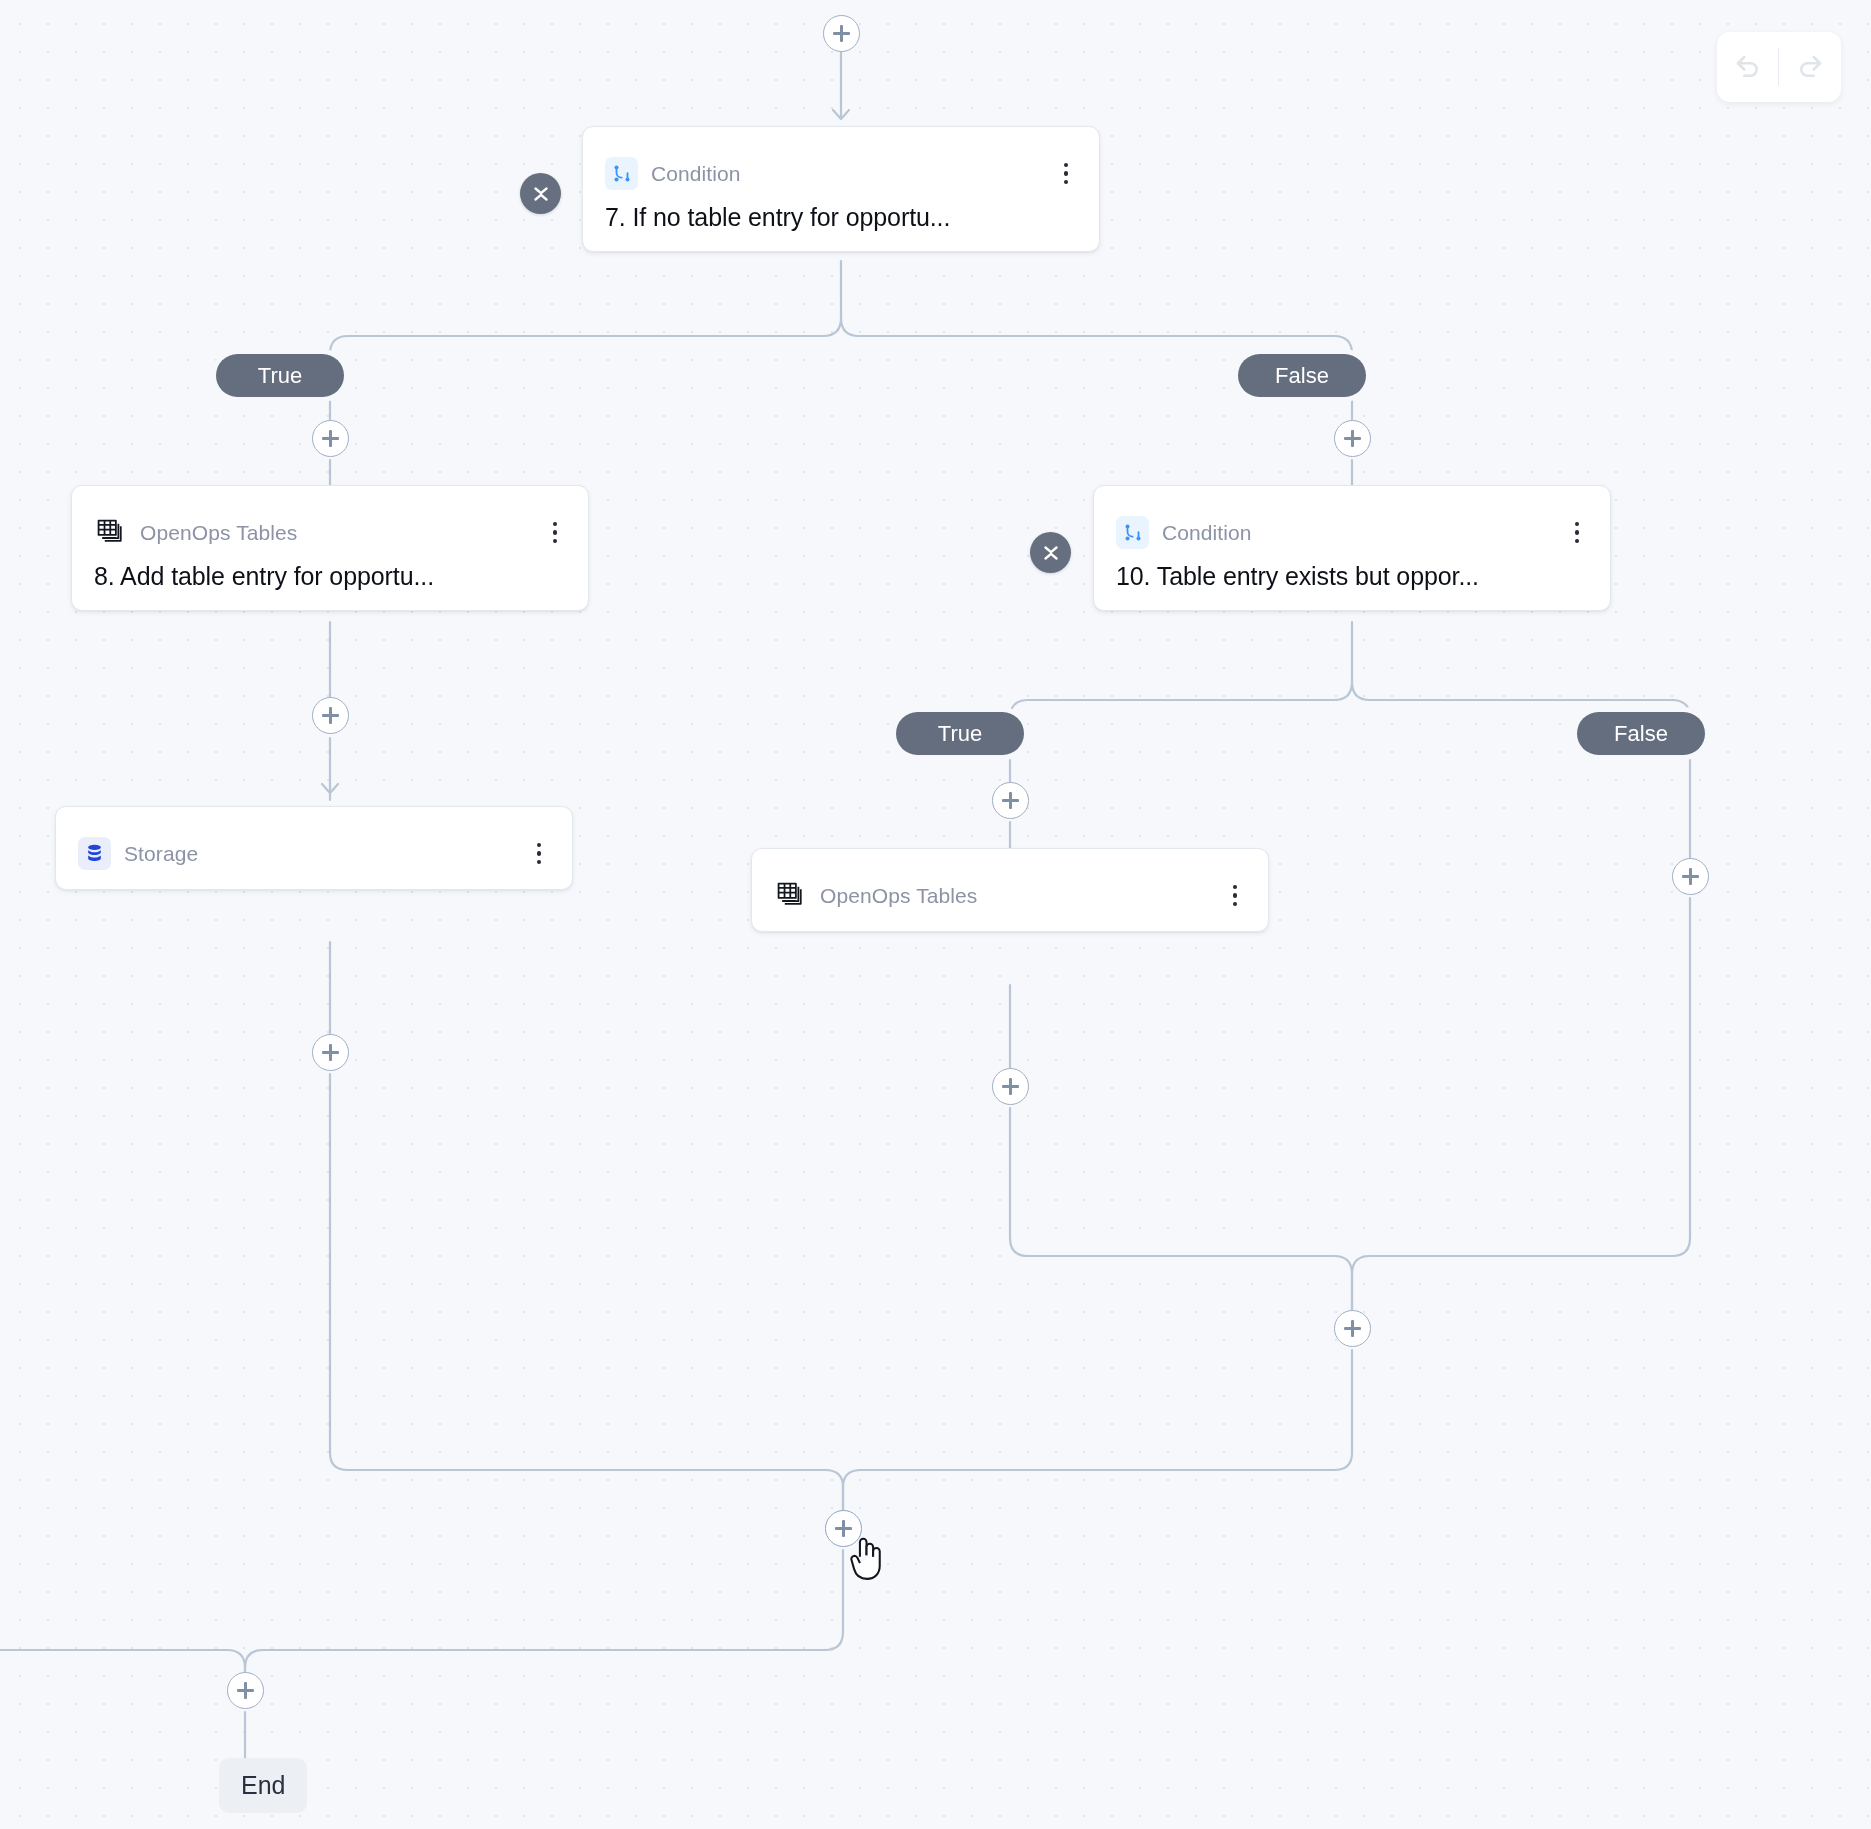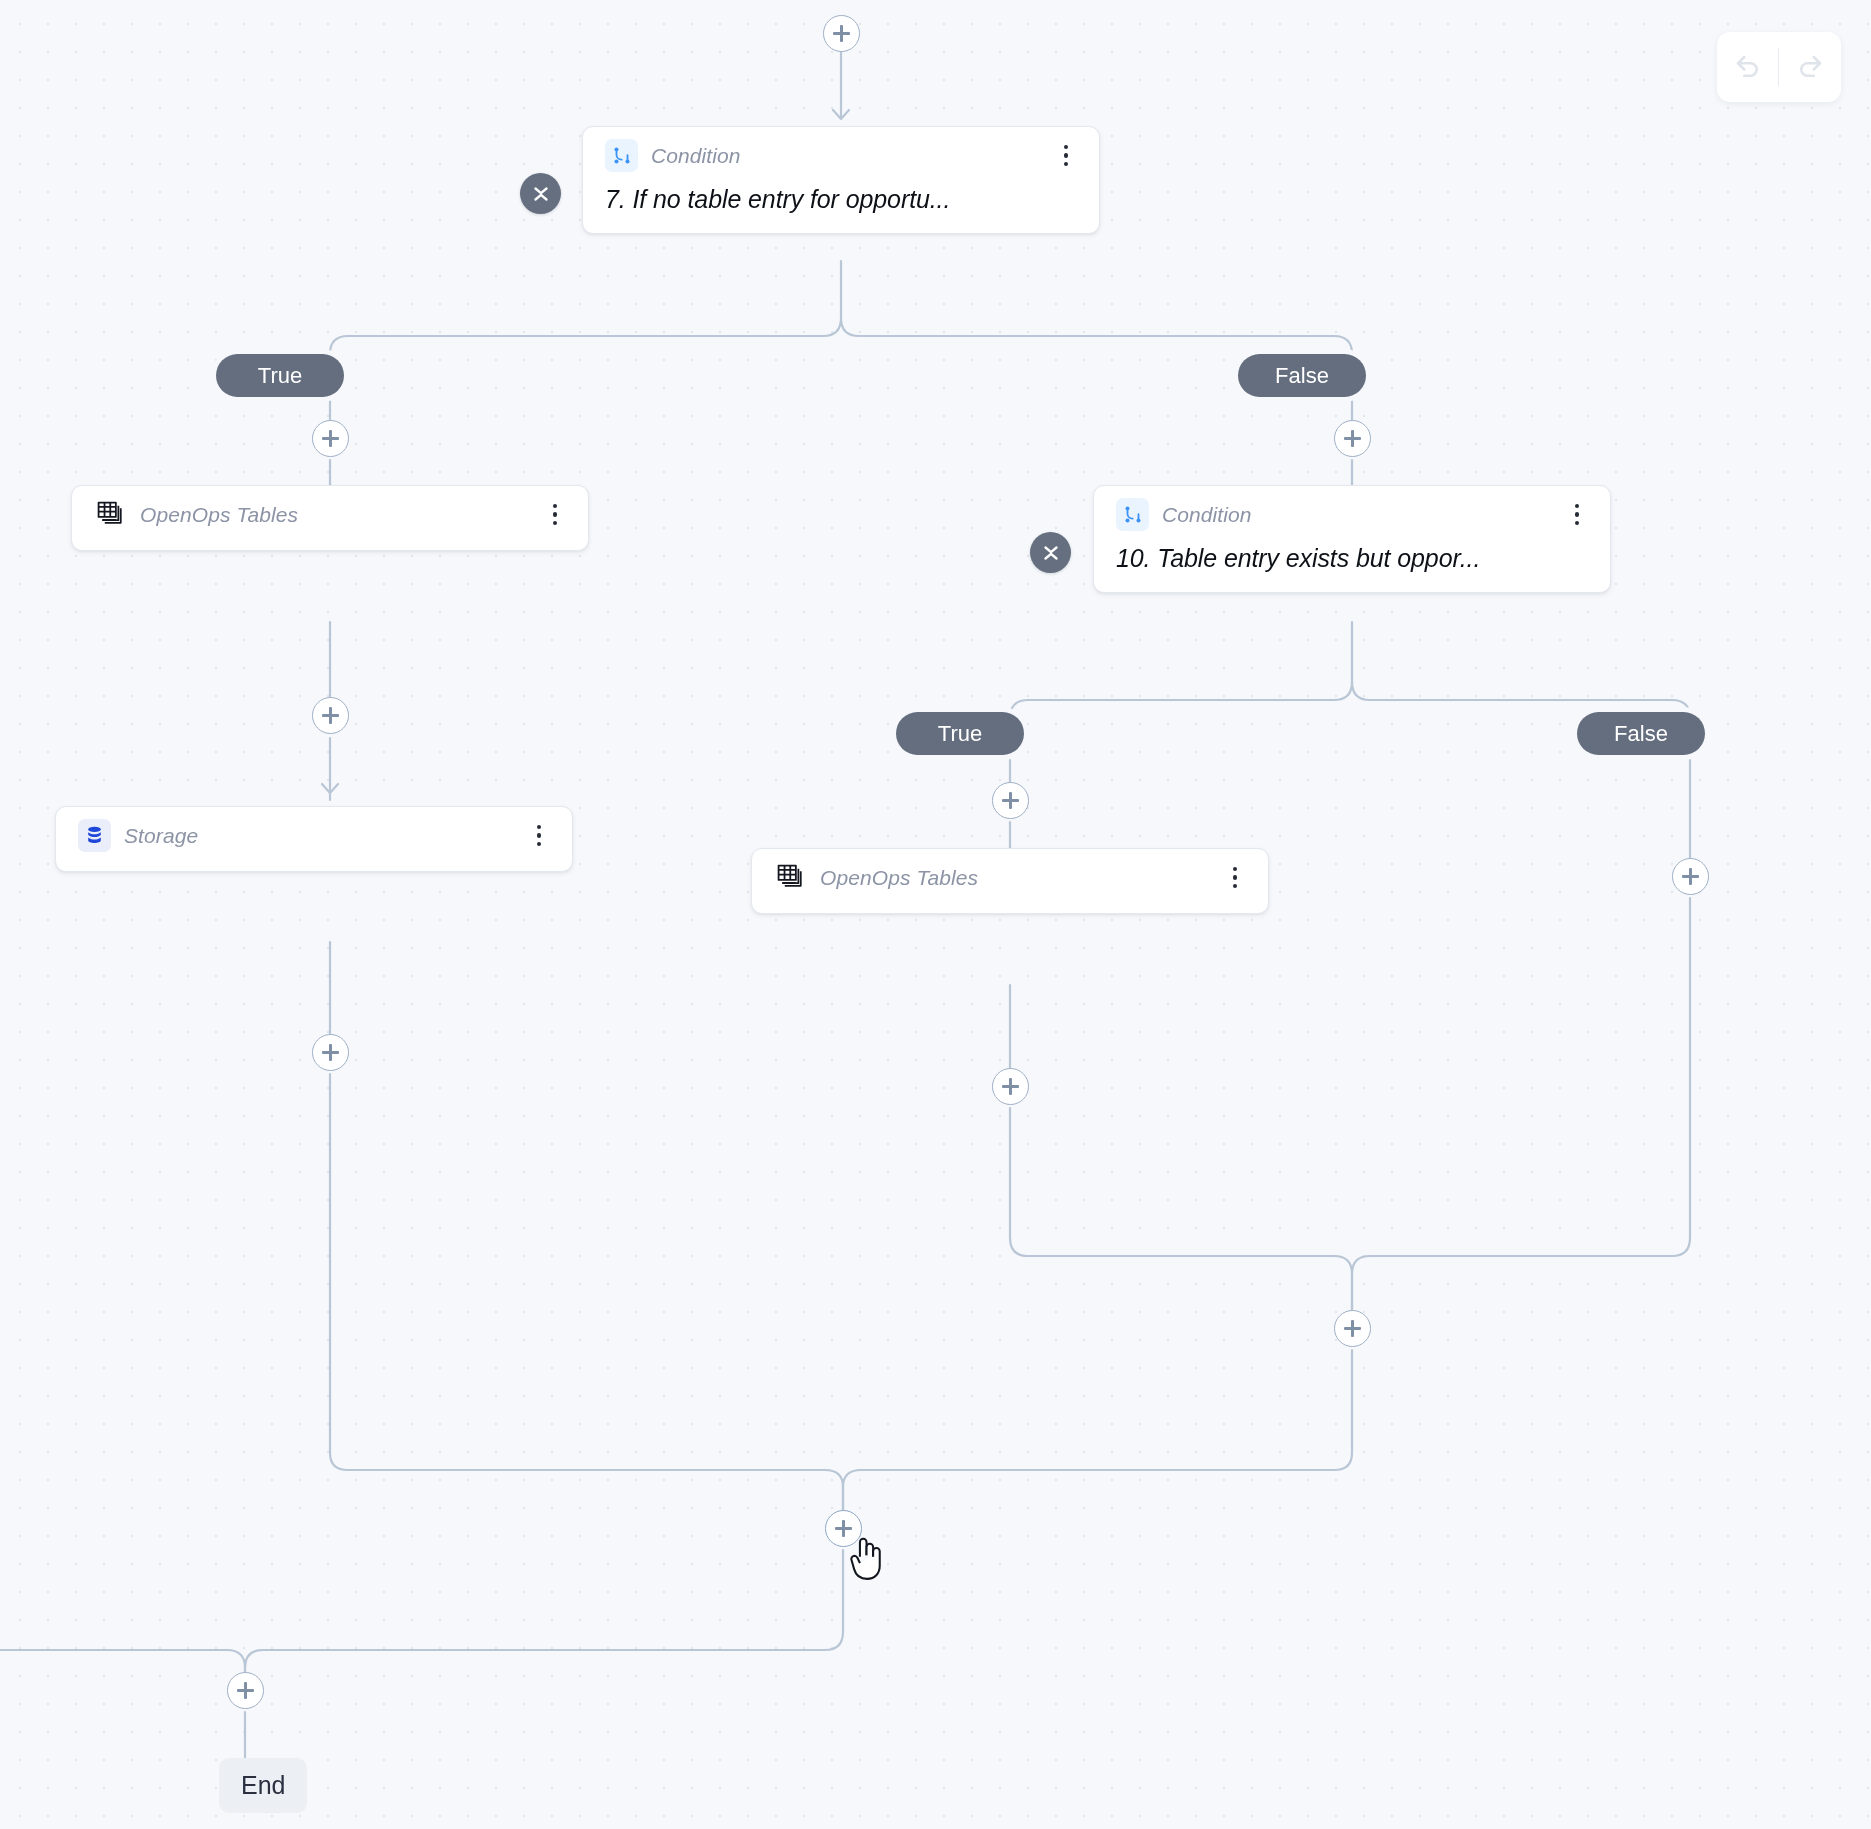--- a/index.html
+++ b/index.html
@@ -18,22 +18,21 @@
   }
   #edges { position: absolute; inset: 0; width: 1871px; height: 1829px; }
 
   
   .node {
     position: absolute;
     background: #ffffff;
     border: 1px solid #e3e8ef;
     border-radius: 11px;
     box-shadow: 0 2px 5px rgba(38,50,77,0.065), 0 1px 2px rgba(38,50,77,0.05);
-    padding: 12px 20px 19px 22px;
-    font-style: italic;
+    padding: 30px 20px 19px 22px;
   }
   .node-head { display: flex; align-items: center; gap: 13px; }
   .node-icon {
     width: 33px; height: 33px; border-radius: 7px;
     display: flex; align-items: center; justify-content: center;
     flex: 0 0 auto;
   }
   .ico-condition { background: #eaf4fe; }
   .ico-storage   { background: #eaeefb; }
   .ico-tables    { background: transparent; }
@@ -243,20 +242,21 @@
           <path d="M21.6 7.8v12.2H8.2"></path>
         </svg>
       </span>
       <span class="node-type">OpenOps Tables</span>
       <span class="dots">
           <i></i>
           <i></i>
           <i></i>
         </span>
     </div>
+    <div class="node-title">8. Add table entry for opportu...</div>
   </div>
 
   <div class="node" style="left:55px; top:806px; width:518px;">
     <div class="node-head">
       <span class="node-icon ico-storage">
         <svg width="21" height="21" viewBox="0 0 24 24" fill="#1f46d8">
           <ellipse cx="12" cy="5" rx="7.2" ry="2.9"></ellipse>
           <path d="M4.8 8.4c1.4 1.5 4.2 2.3 7.2 2.3s5.8-.8 7.2-2.3v2.9c-1.4 1.5-4.2 2.3-7.2 2.3s-5.8-.8-7.2-2.3z"></path>
           <path d="M4.8 14.4c1.4 1.5 4.2 2.3 7.2 2.3s5.8-.8 7.2-2.3v3.2c0 1.6-3.2 2.9-7.2 2.9s-7.2-1.3-7.2-2.9z"></path>
         </svg>

